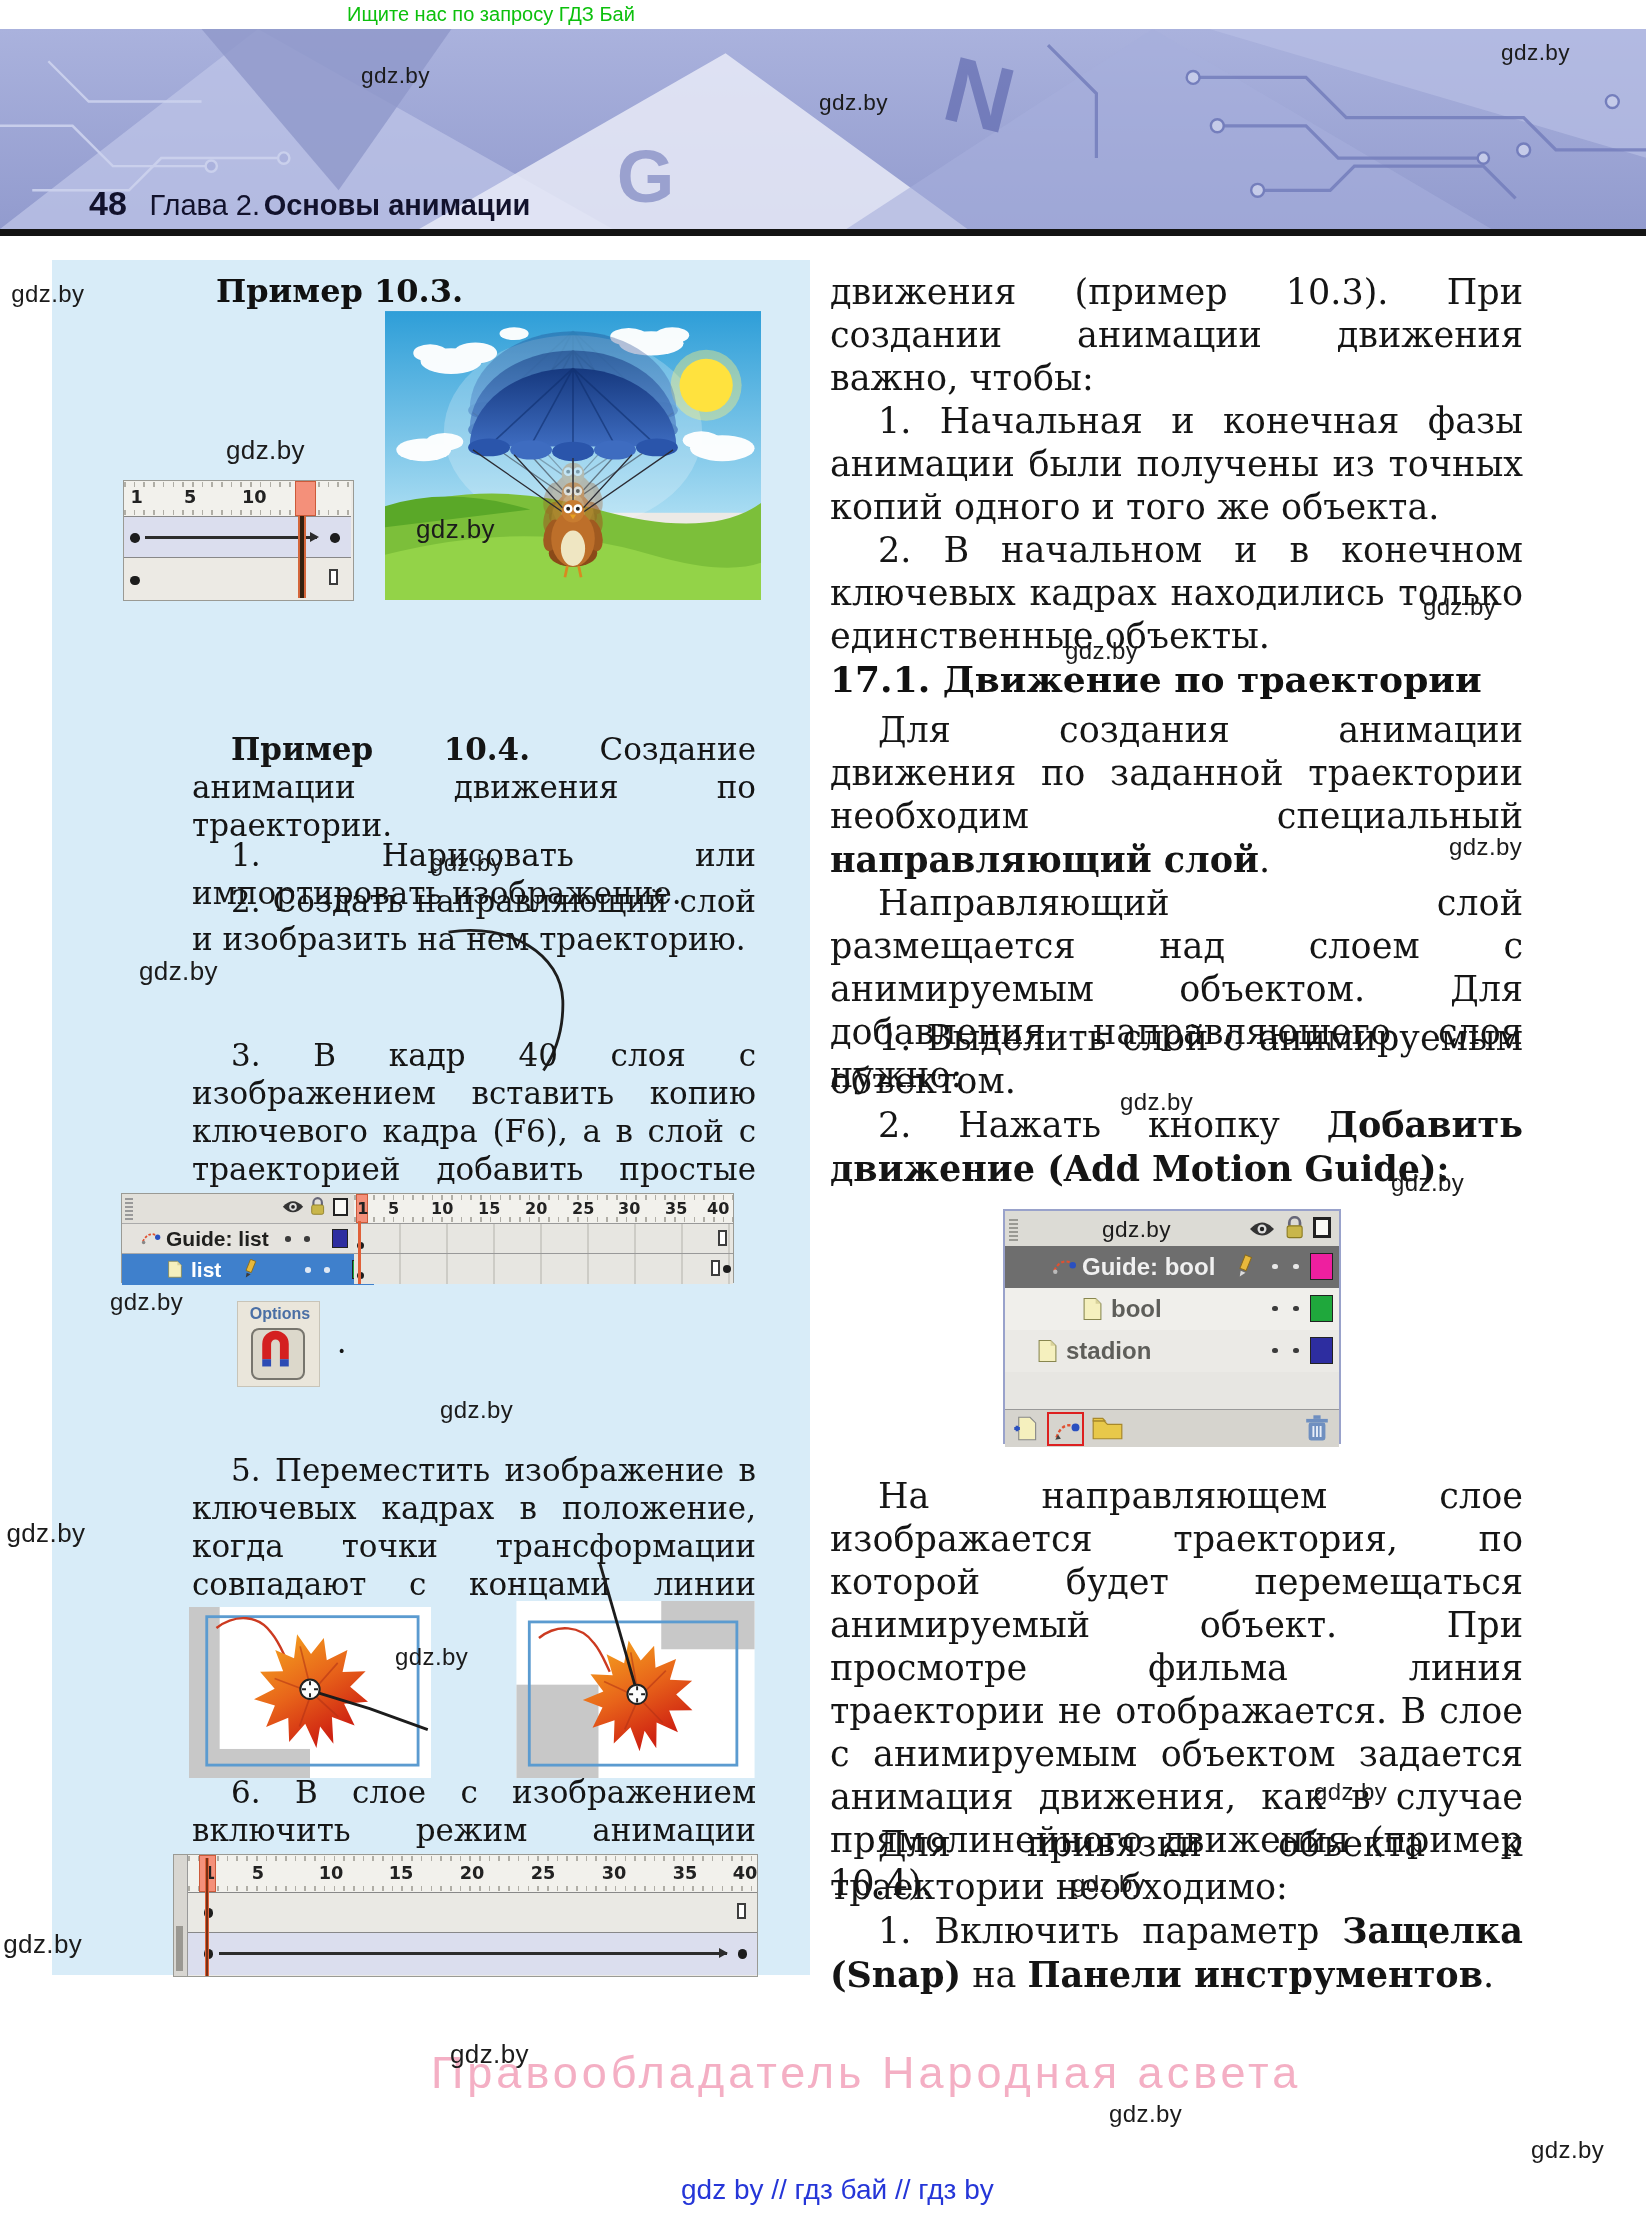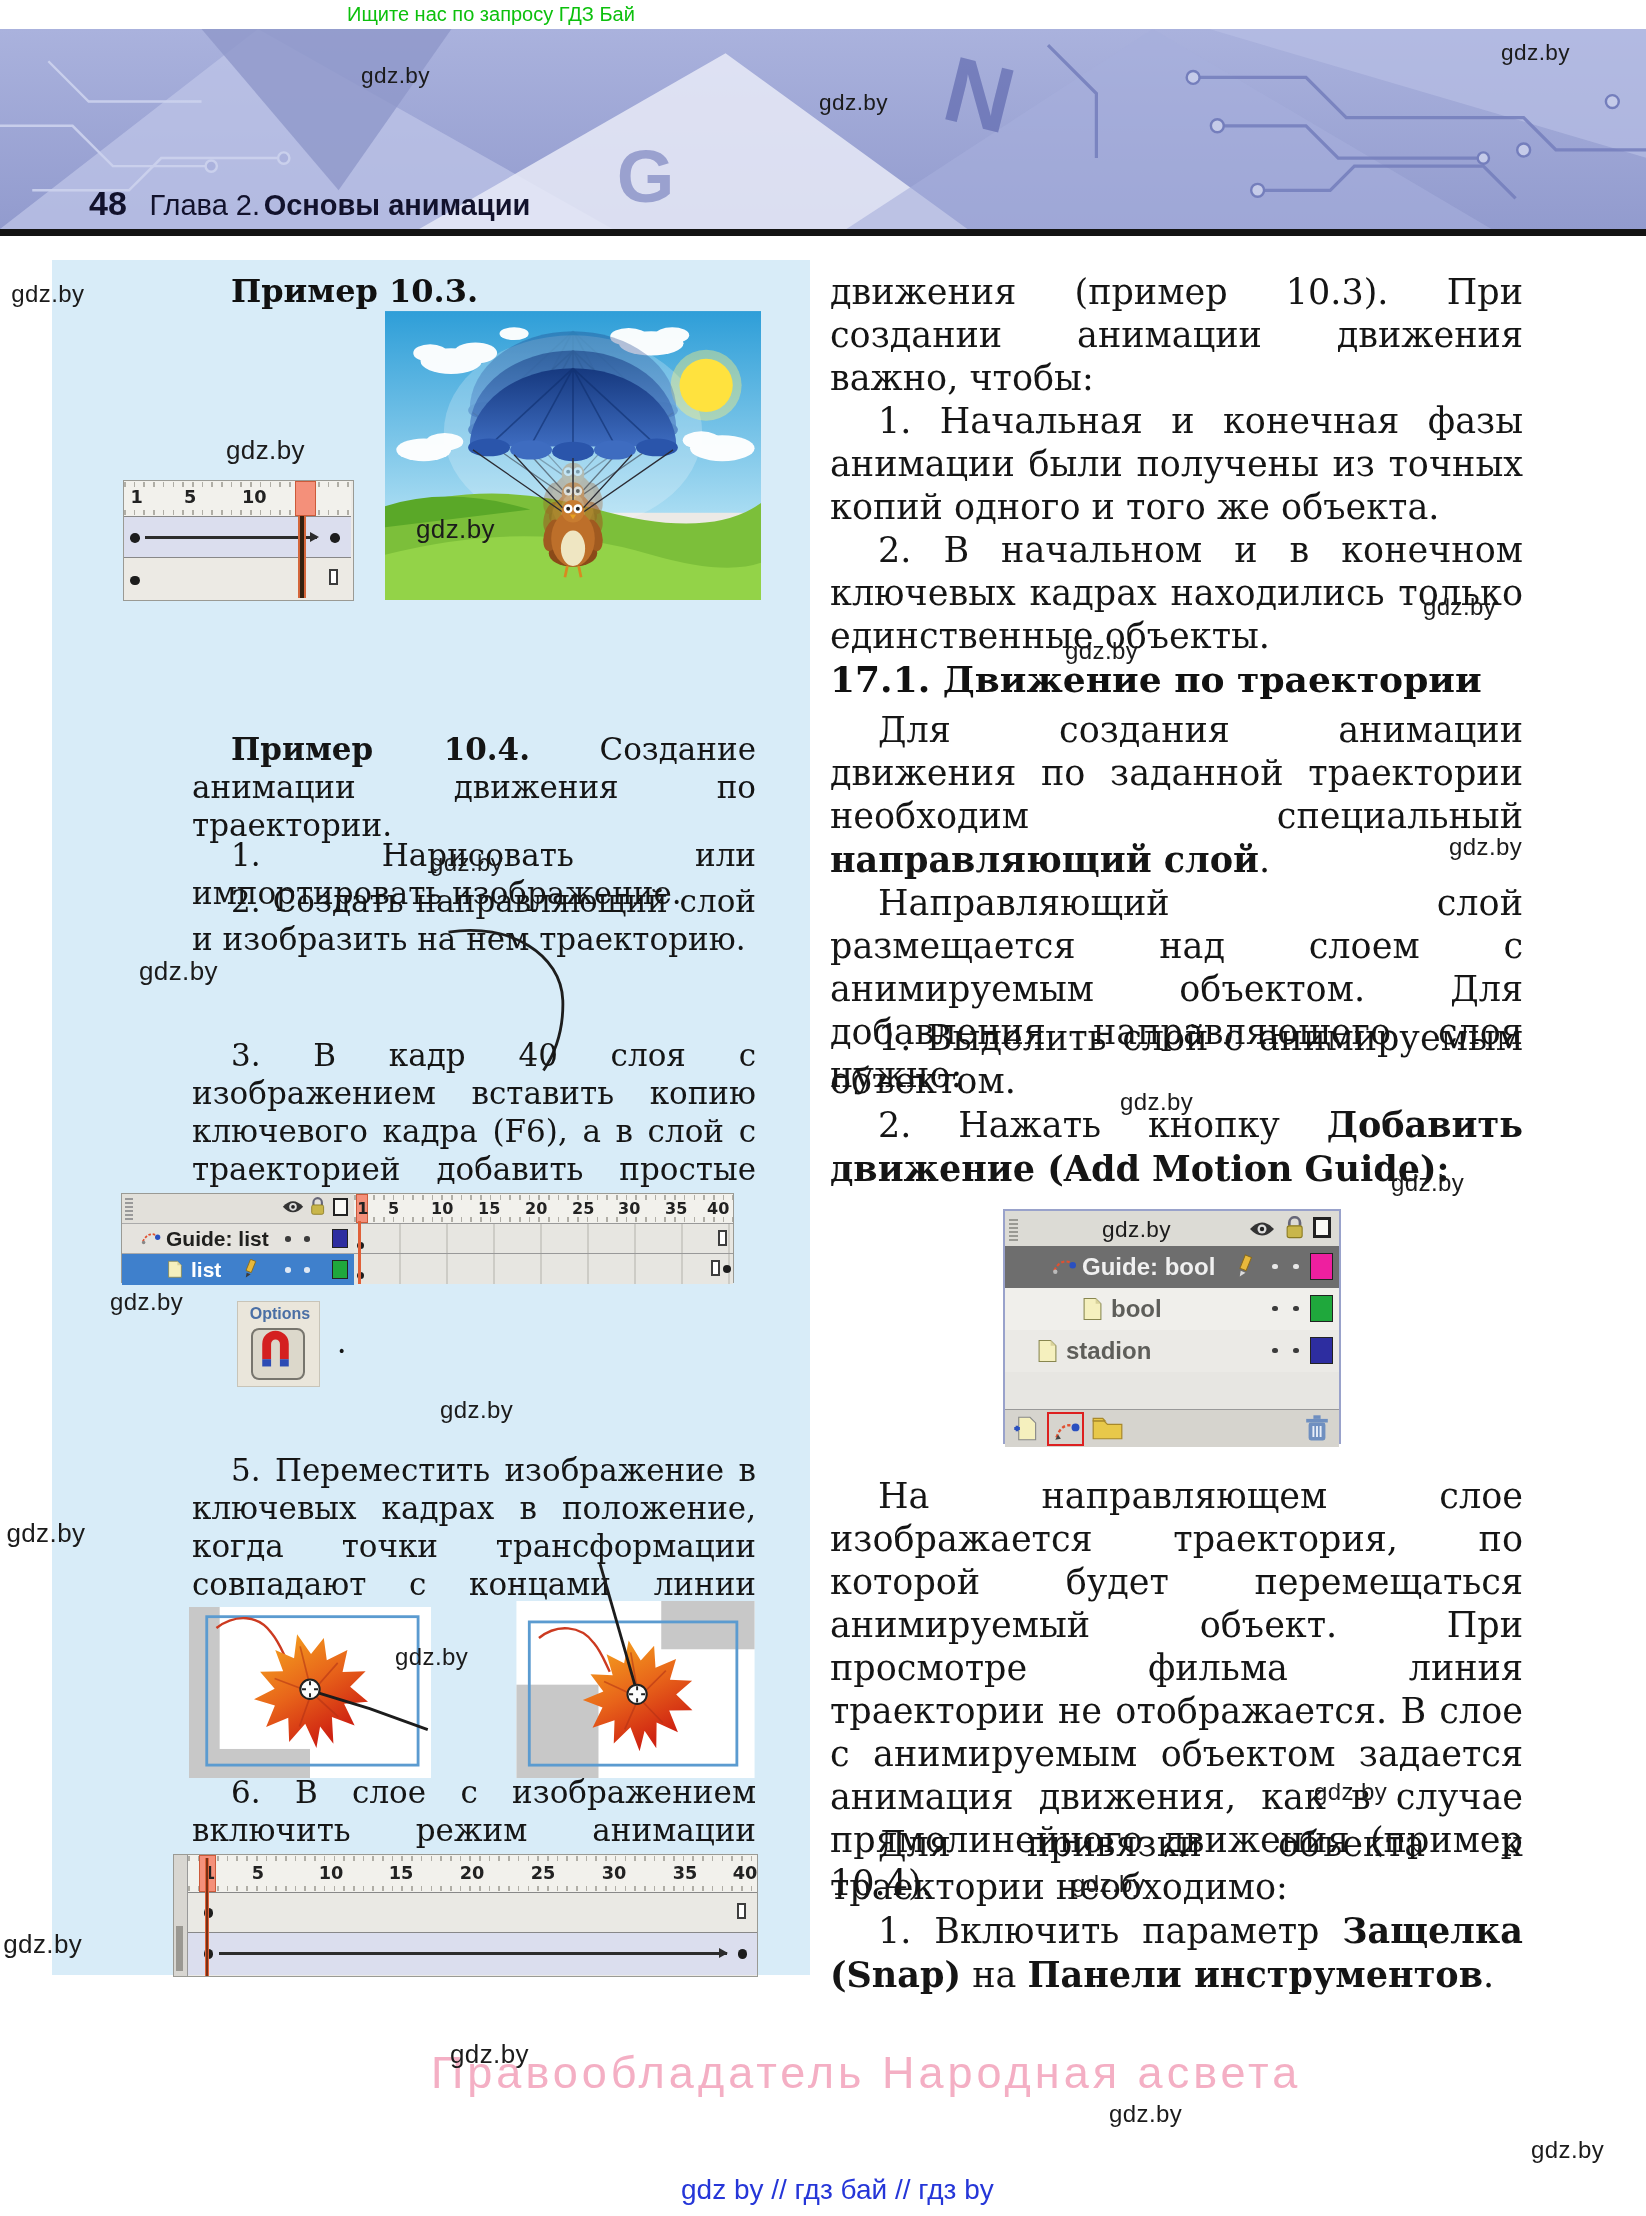--- a/index.html
+++ b/index.html
@@ -18,21 +18,21 @@
   #chapterline .ct{font-size:29px;font-weight:bold;}
   #blackbar{position:absolute;left:0;top:229px;width:1647px;height:7.3px;background:#141414;}
   
   #bluebox{position:absolute;left:52px;top:260px;width:758px;height:1715px;background:#d8ecf8;}
   .lpara{position:absolute;left:192px;width:564px;font:31px/38px "DejaVu Serif",serif;
          text-align:justify;text-indent:39px;color:#151515;z-index:3;}
   .rpara{position:absolute;left:830px;width:693px;font:35px/43px "DejaVu Serif",serif;
          text-align:justify;color:#151515;z-index:3;}
   .rpara p{margin:0;text-indent:48px;}
   .rpara p.noind{text-indent:0;}
-  .exhead{position:absolute;left:231px;top:272px;font:bold 32px "DejaVu Serif",serif;color:#111;z-index:3;}
+  .exhead{position:absolute;left:216px;top:272px;font:bold 32px "DejaVu Serif",serif;color:#111;z-index:3;}
   .sechead{position:absolute;left:830px;top:658px;font:bold 36px "DejaVu Serif",serif;color:#111;z-index:3;}
   
   .shot{position:absolute;background:#eceae6;border:1.6px solid #9a9a94;box-sizing:border-box;z-index:4;}
   .kf{position:absolute;width:9.7px;height:9.7px;border-radius:50%;background:#1d1d1d;}
   .endrect{position:absolute;width:8.9px;height:16px;border:2.4px solid #3d3d3d;background:#fff;box-sizing:border-box;}
   .tnum{position:absolute;font:bold 17.7px "DejaVu Sans",sans-serif;color:#222;top:6.4px;}
   .ruler{position:absolute;background:#f2f1ec;overflow:hidden;}
   .ruler::before,.ruler::after{content:"";position:absolute;left:0;right:0;height:5.6px;
       background:repeating-linear-gradient(90deg,#b0aea6 0 1.6px,transparent 1.6px 9.7px);}
   .ruler::before{top:0.8px}.ruler::after{bottom:0.8px}
@@ -50,21 +50,21 @@
   #tl1 .ruler{left:0;top:0;width:227px;height:35px;}
   #tl1 .row1{position:absolute;left:0;top:35px;width:227px;height:40px;background:#dbdeee;border-top:1.6px solid #888;}
   #tl1 .row2{position:absolute;left:0;top:76px;width:227px;height:42px;background:#eceae4;border-top:1.6px solid #888;}
   #tl1 .vline{position:absolute;left:174px;top:35px;width:8px;height:82px;
       background:linear-gradient(90deg,#d4663a 0 1.6px,#33200f 1.6px 6.4px,#d4663a 6.4px 8px);z-index:3;}
   
   #tl2{left:121px;top:1193px;width:613px;height:90px;background:#e9e8e3;}
   #tl2 .names{position:absolute;left:0;top:0;width:232px;height:100%;background:#e6e4df;border-right:1.6px solid #999;}
   #tl2 .nhead{position:absolute;left:0;top:0;width:100%;height:29px;background:#e2e0da;border-bottom:0.8px solid #aaa;}
   #tl2 .nrow1{position:absolute;left:0;top:30px;width:100%;height:29px;background:#e5e3de;border-bottom:0.8px solid #aaa;}
-  #tl2 .nrow2{position:absolute;left:0;top:60px;width:100%;height:31px;background:#3f80cc;}
+  #tl2 .nrow2{position:absolute;left:0;top:60px;width:100%;height:31px;background:#3f80cc;padding-left:20px;}
   #tl2 .frames{position:absolute;left:232px;top:0;right:0;height:100%;}
   #tl2 .ruler{left:0;top:0;right:0;height:29px;}
   #tl2 .frow{position:absolute;left:0;right:0;height:30px;background:#e7e6e1;border-top:0.8px solid #999;
       background-image:repeating-linear-gradient(90deg,transparent 0 45px,#cdccc6 45px 47px);}
   #tl2 .vline{position:absolute;left:4px;top:27px;width:3.2px;height:63px;background:#e06038;z-index:3;}
   #tl2 .tnum{font-size:16px;top:4.8px;}
   
   #tl3{left:173px;top:1854px;width:585px;height:123px;}
   #tl3 .lstrip{position:absolute;left:0;top:0;width:13px;height:100%;background:#d8d6d1;border-right:0.8px solid #999;}
   #tl3 .lstrip i{position:absolute;left:1.6px;top:71px;width:7.3px;height:45px;background:#9a9892;}

